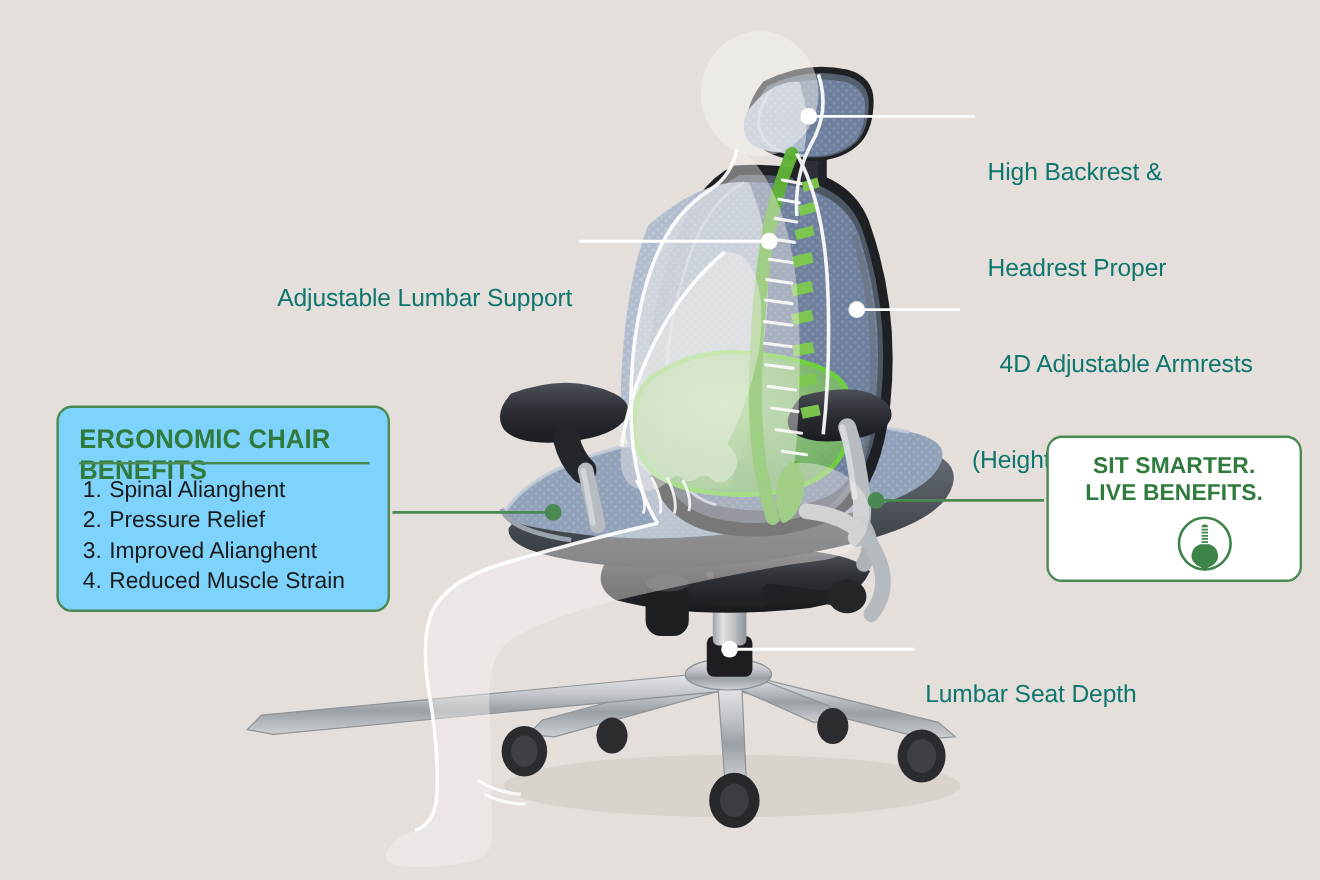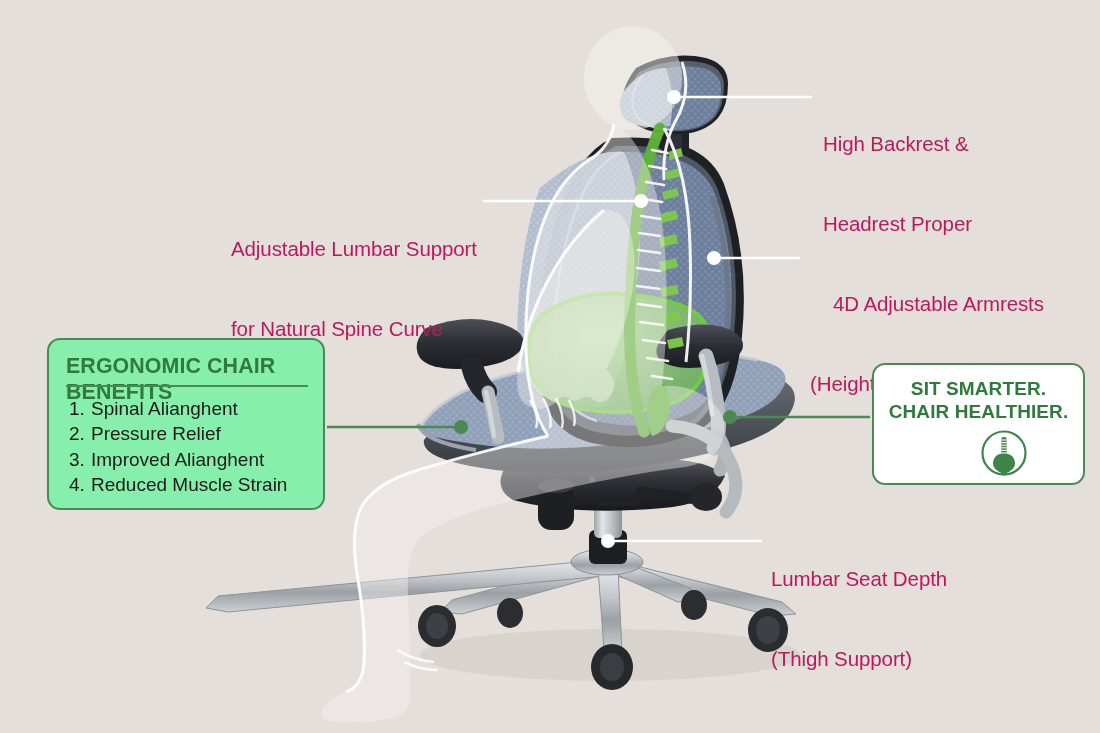--- a/index.html
+++ b/index.html
@@ -11,35 +11,35 @@
   }
   #stage{position:absolute;inset:0;width:1100px;height:733px;}
   .svg-layer{position:absolute;left:0;top:0;width:1100px;height:733px;}
 
   
   .callout{
     position:absolute;
     font-family:"Liberation Sans", sans-serif;
     font-size:20.5px;
     line-height:1.30;
-    color:#be185d;
+    color:#0f766e;
     letter-spacing:-0.1px;
     white-space:pre;
   }
   .callout.c-right{text-align:left;}
 
   #co-backrest{left:823px;top:78px;}
-  #co-lumbar{left:231px;top:183px;}
+  #co-lumbar{left:231px;top:183px;text-align:center;}
   #co-armrest{left:810px;top:238px;text-align:center;}
   #co-seatdepth{left:771px;top:513px;}
 
   
   #benefits-box{
     position:absolute;left:47px;top:338px;width:278px;height:172px;
-    background:#86efac;border:2px solid #4a8a52;border-radius:13px;
+    background:#7dd3fc;border:2px solid #4a8a52;border-radius:13px;
     box-sizing:border-box;
   }
   #benefits-title{
     position:absolute;left:17px;top:13px;
     font-size:22.5px;font-weight:bold;color:#2f7a3c;
     letter-spacing:0.1px;
     font-family:"Liberation Sans", sans-serif;
     transform:scaleX(0.95);transform-origin:left center;
   }
   #benefits-rule{
@@ -354,31 +354,29 @@
     </g>
   </svg>
 
   <div class="callout c-right" id="co-backrest">
     <div>High Backrest &amp;</div>
     <div>Headrest Proper</div>
   </div>
 
   <div class="callout" id="co-lumbar">
     <div>Adjustable Lumbar Support</div>
-    <div>for Natural Spine Curve</div>
   </div>
 
   <div class="callout c-right" id="co-armrest">
     <div>4D Adjustable Armrests</div>
     <div>(Height, Width, Depth, Pivot)</div>
   </div>
 
   <div class="callout c-right" id="co-seatdepth">
     <div>Lumbar Seat Depth</div>
-    <div>(Thigh Support)</div>
   </div>
 
   <div id="benefits-box">
     <div id="benefits-title">ERGONOMIC CHAIR BENEFITS</div>
     <div id="benefits-rule"></div>
     <ul id="benefits-list">
       <li>
         <span class="num">1.</span>
         <span>Spinal Alianghent</span>
       </li>
@@ -393,21 +391,21 @@
       <li>
         <span class="num">4.</span>
         <span>Reduced Muscle Strain</span>
       </li>
     </ul>
   </div>
 
   <div id="slogan-box">
     <div id="slogan-text">
       <div>SIT SMARTER.</div>
-      <div>CHAIR HEALTHIER.</div>
+      <div>LIVE BENEFITS.</div>
     </div>
     <svg id="slogan-icon" viewBox="0 0 48 48">
       <circle cx="24" cy="24" r="21.5" fill="none" stroke="#3e8449" stroke-width="2.2"></circle>
       <path d="M24 24 q10 1 11 9 q1 8 -11 12 q-12 -4 -11 -12 q1 -8 11 -9 Z" fill="#3e8449"></path>
       <path d="M24 40 l-3 4 l3 3 l3 -3 Z" fill="#3e8449"></path>
       <rect x="21.4" y="8" width="5.2" height="18" rx="2" fill="#3e8449"></rect>
       <g stroke="#ffffff" stroke-width="1.1">
         <path d="M21.4 11 h5.2"></path>
           <path d="M21.4 13.6 h5.2"></path>
         <path d="M21.4 16.2 h5.2"></path>

